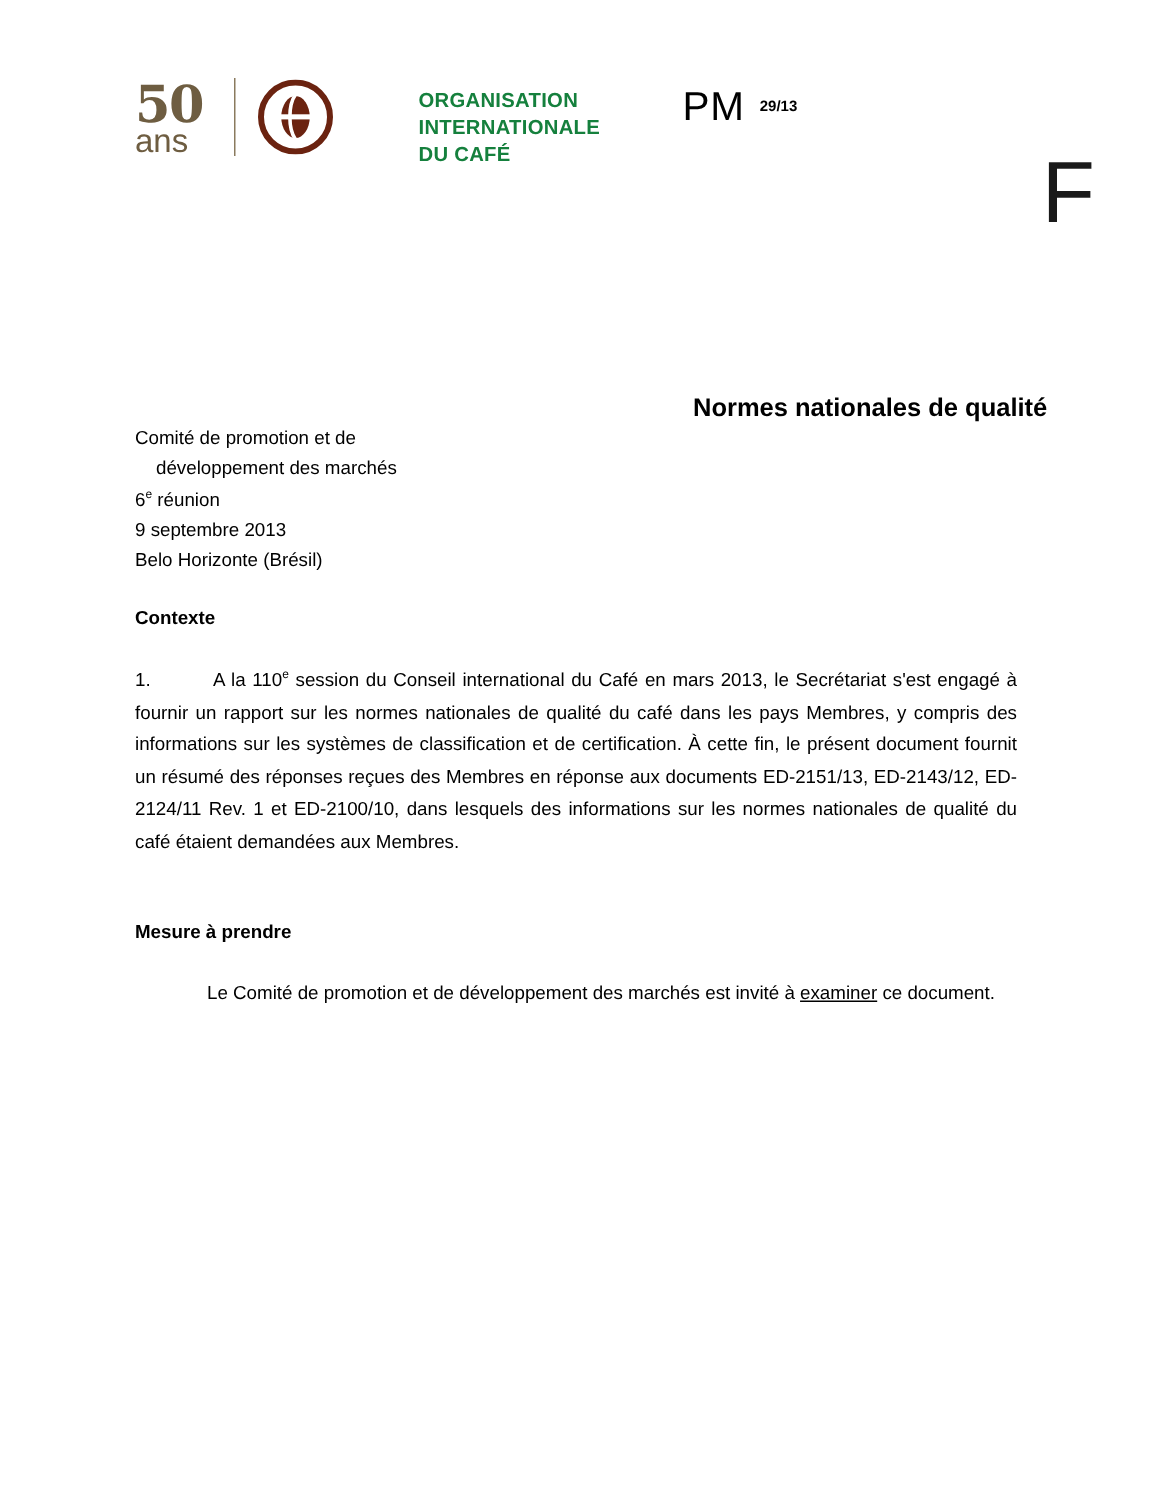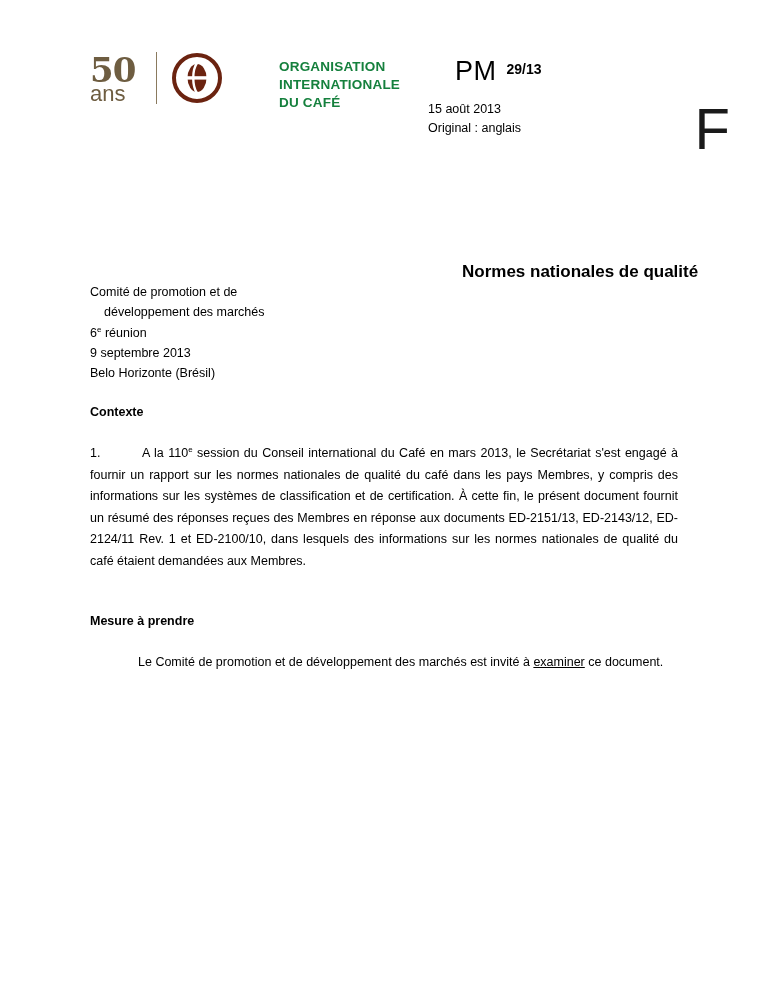--- a/index.html
+++ b/index.html
@@ -84,21 +84,21 @@
     left: 337px;
     top: 8px;
     white-space: nowrap;
   }
   .doc-ref .pm {
     font-size: 27px;
     letter-spacing: 0.5px;
     margin-left: 28px;
   }
   .doc-ref .num {
-    font-size: 14px;
+    font-size: 10px;
     font-weight: bold;
     margin-left: 10px;
     vertical-align: 6px;
   }
   .doc-date {
     position: absolute;
     left: 338px;
     top: 52px;
     font-size: 12.5px;
     line-height: 1.5;
@@ -198,24 +198,20 @@
     <div class="org-name">
       <div>ORGANISATION</div>
       <div>INTERNATIONALE</div>
       <div>DU CAFÉ</div>
     </div>
 
     <div class="doc-ref">
       <span class="pm">PM</span><span class="num">29/13</span>
     </div>
 
-    <div class="doc-date">
-      <div>15 août 2013</div>
-      <div>Original : anglais</div>
-    </div>
   </div>
 
   <div class="lang-letter">F</div>
 
   <div class="meta-block">
     <div>Comité de promotion et de</div>
     <div class="indent">développement des marchés</div>
     <div><span>6</span><sup>e</sup><span> réunion</span></div>
     <div>9 septembre 2013</div>
     <div>Belo Horizonte (Brésil)</div>

